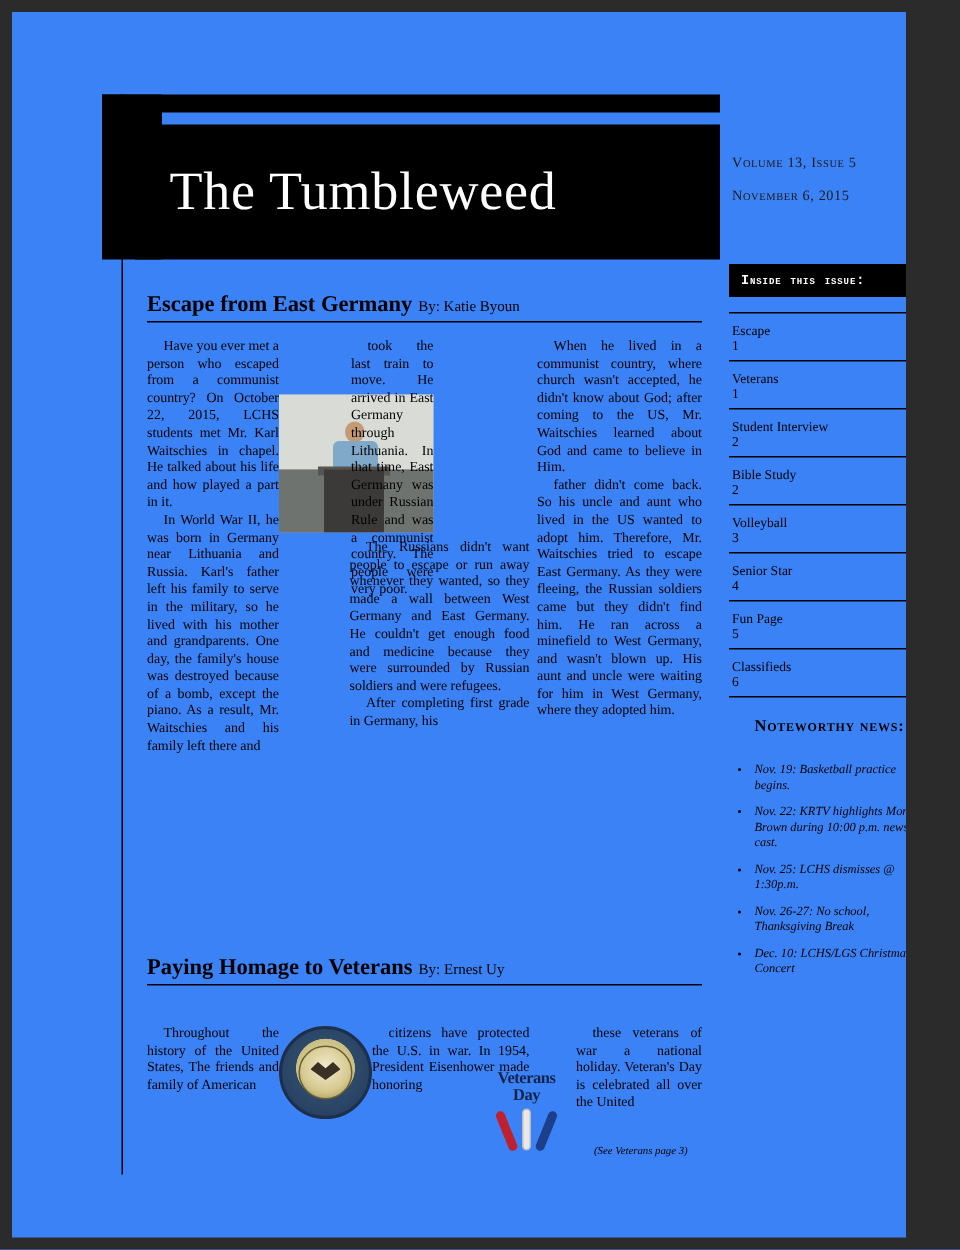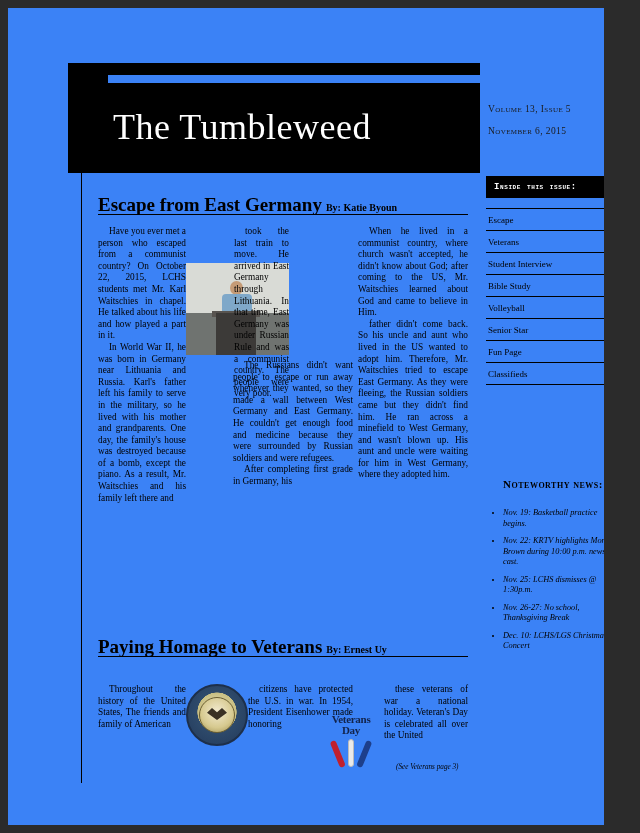--- a/index.html
+++ b/index.html
@@ -84,27 +84,27 @@
     height: 720px;
     background: #000;
   }
 
   
   .article-head {
     position: absolute;
     font-family: "Liberation Serif", serif;
   }
   .article-head .h-title {
-    font-size: 19px;
+    font-size: 15px;
     font-weight: bold;
     color: #000;
   }
   .article-head .h-by {
     font-size: 10px;
-    font-weight: bold;
+    font-weight: normal;
     color: #000;
   }
   .rule {
     position: absolute;
     background: #000;
     height: 1px;
   }
 
   
   .col {
@@ -147,20 +147,21 @@
     width: 134px;
   }
   .toc-row {
     display: flex;
     justify-content: space-between;
     font-size: 9px;
     padding: 6px 4px 5px 2px;
     border-bottom: 1px solid #000;
     color: #000;
     font-family: "Liberation Serif", serif;
+    flex-direction: column;
   }
   .toc-row:first-child { border-top: 1px solid #000; }
 
   .note-head {
     position: absolute;
     left: 478px;
     top: 470px;
     width: 134px;
     text-align: center;
     font-size: 11px;

